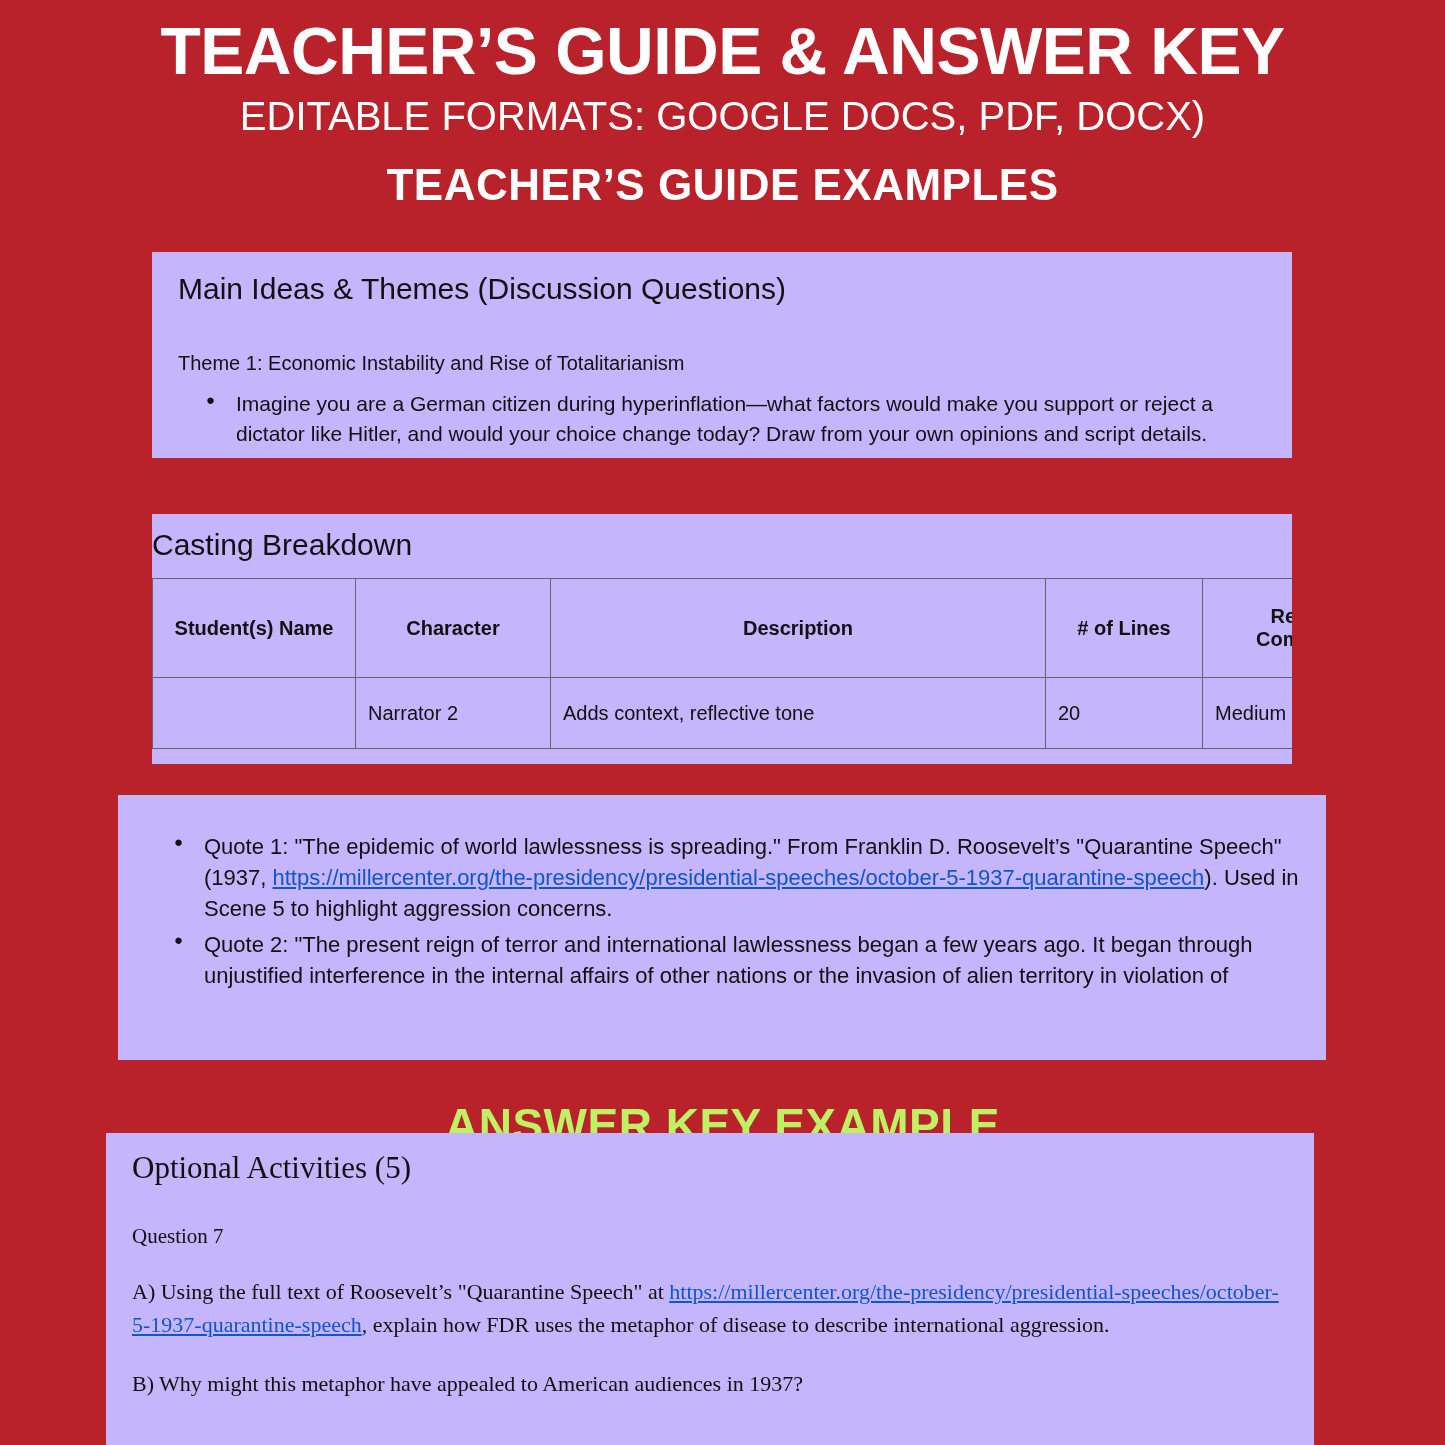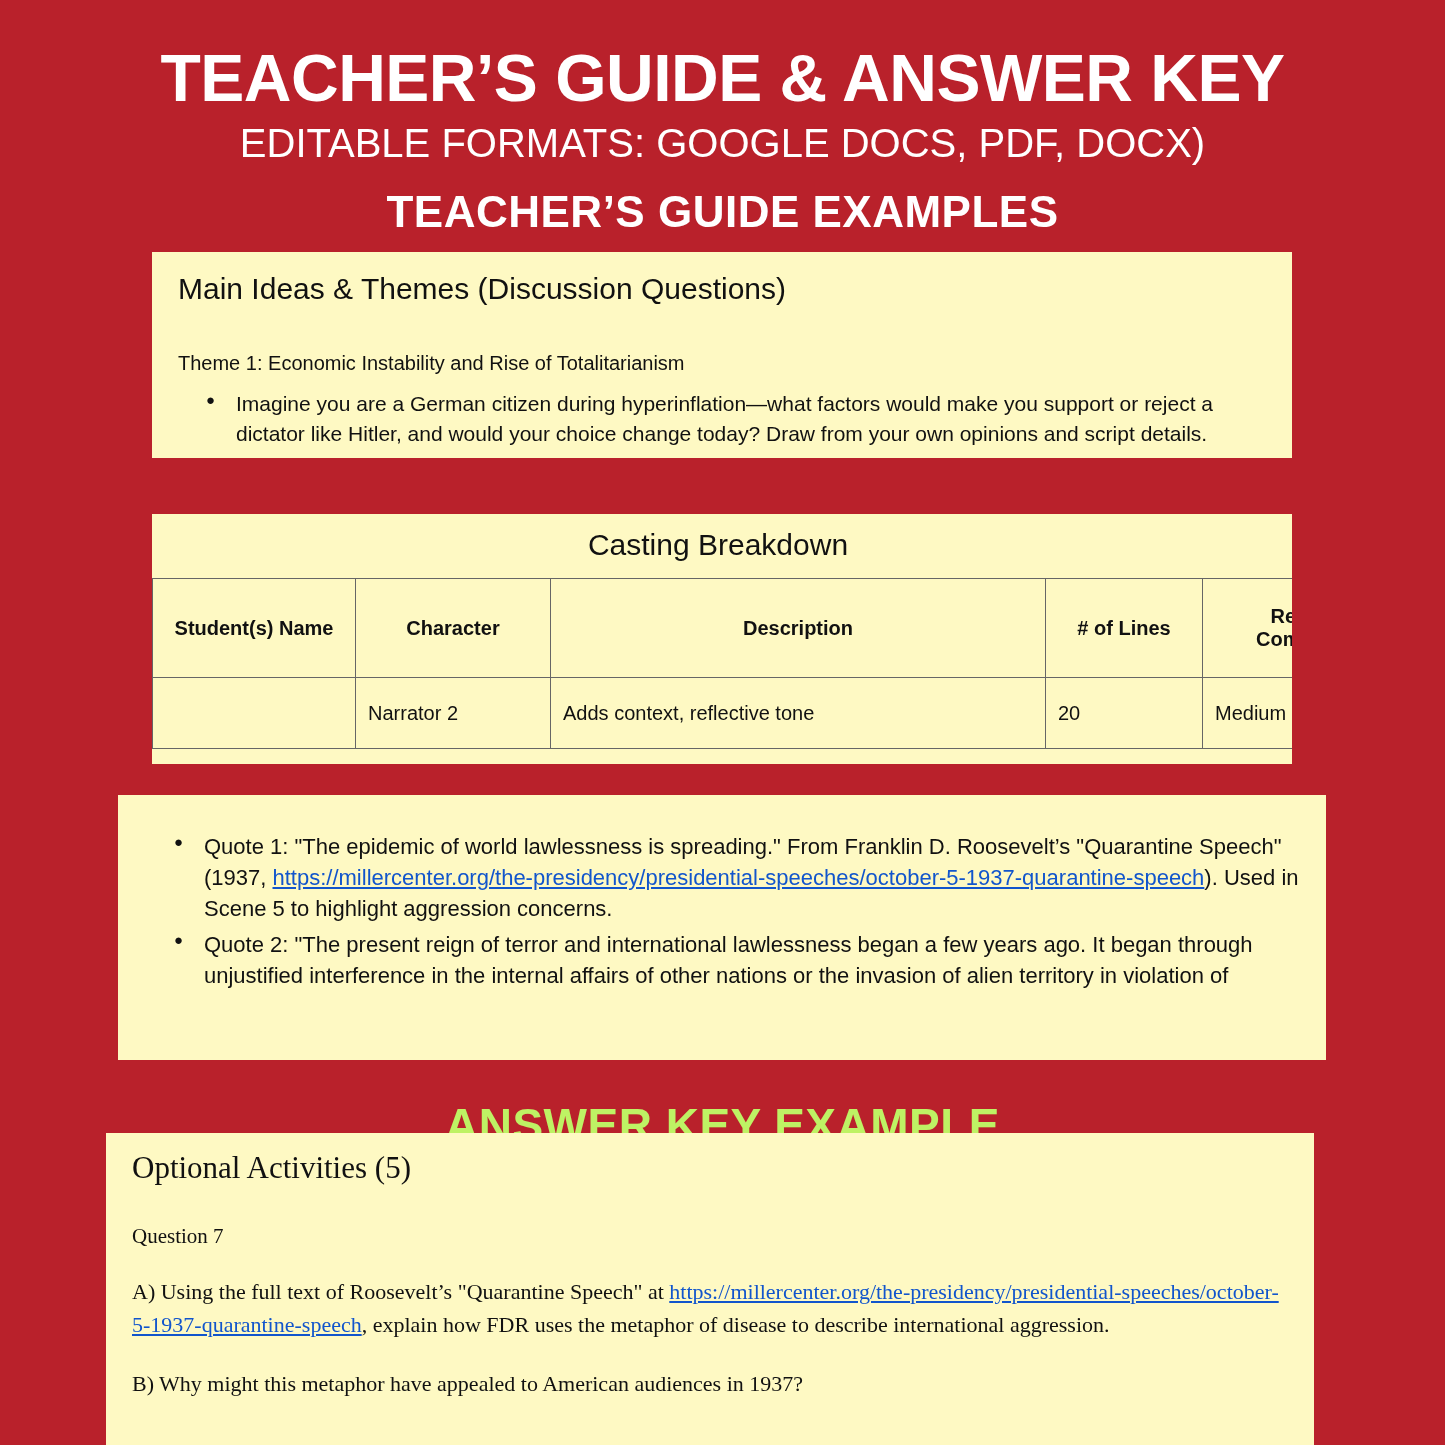--- a/index.html
+++ b/index.html
@@ -12,21 +12,20 @@
     background: #b9212b;
     font-family: "Liberation Sans", sans-serif;
     overflow: hidden;
     position: relative;
   }
 
   
   .header {
     text-align: center;
     padding-top: 18px;
-    margin-top: 27px;
   }
   .title-main {
     color: #ffffff;
     font-weight: bold;
     font-size: 66px;
     line-height: 1.0;
     letter-spacing: -0.5px;
     white-space: nowrap;
   }
   .title-sub {
@@ -40,21 +39,21 @@
   .section-label {
     color: #ffffff;
     font-weight: bold;
     font-size: 44px;
     letter-spacing: 0.5px;
     margin-top: 18px;
   }
 
   
   .card {
-    background: #fef9c3;
+    background: #c4b5fd;
     position: absolute;
     box-sizing: border-box;
     overflow: hidden;
   }
 
   
   #card-main-ideas {
     left: 152px;
     top: 252px;
     width: 1140px;
@@ -93,21 +92,21 @@
 
   
   #card-casting {
     left: 152px;
     top: 514px;
     width: 1140px;
     height: 250px;
     padding: 0;
   }
   .casting-title {
-    text-align: center;
+    text-align: left;
     font-size: 30px;
     color: #111111;
     padding: 14px 8px 16px 0;
   }
   table.casting {
     border-collapse: collapse;
     width: 1140px;
     table-layout: fixed;
   }
   table.casting th, table.casting td {

